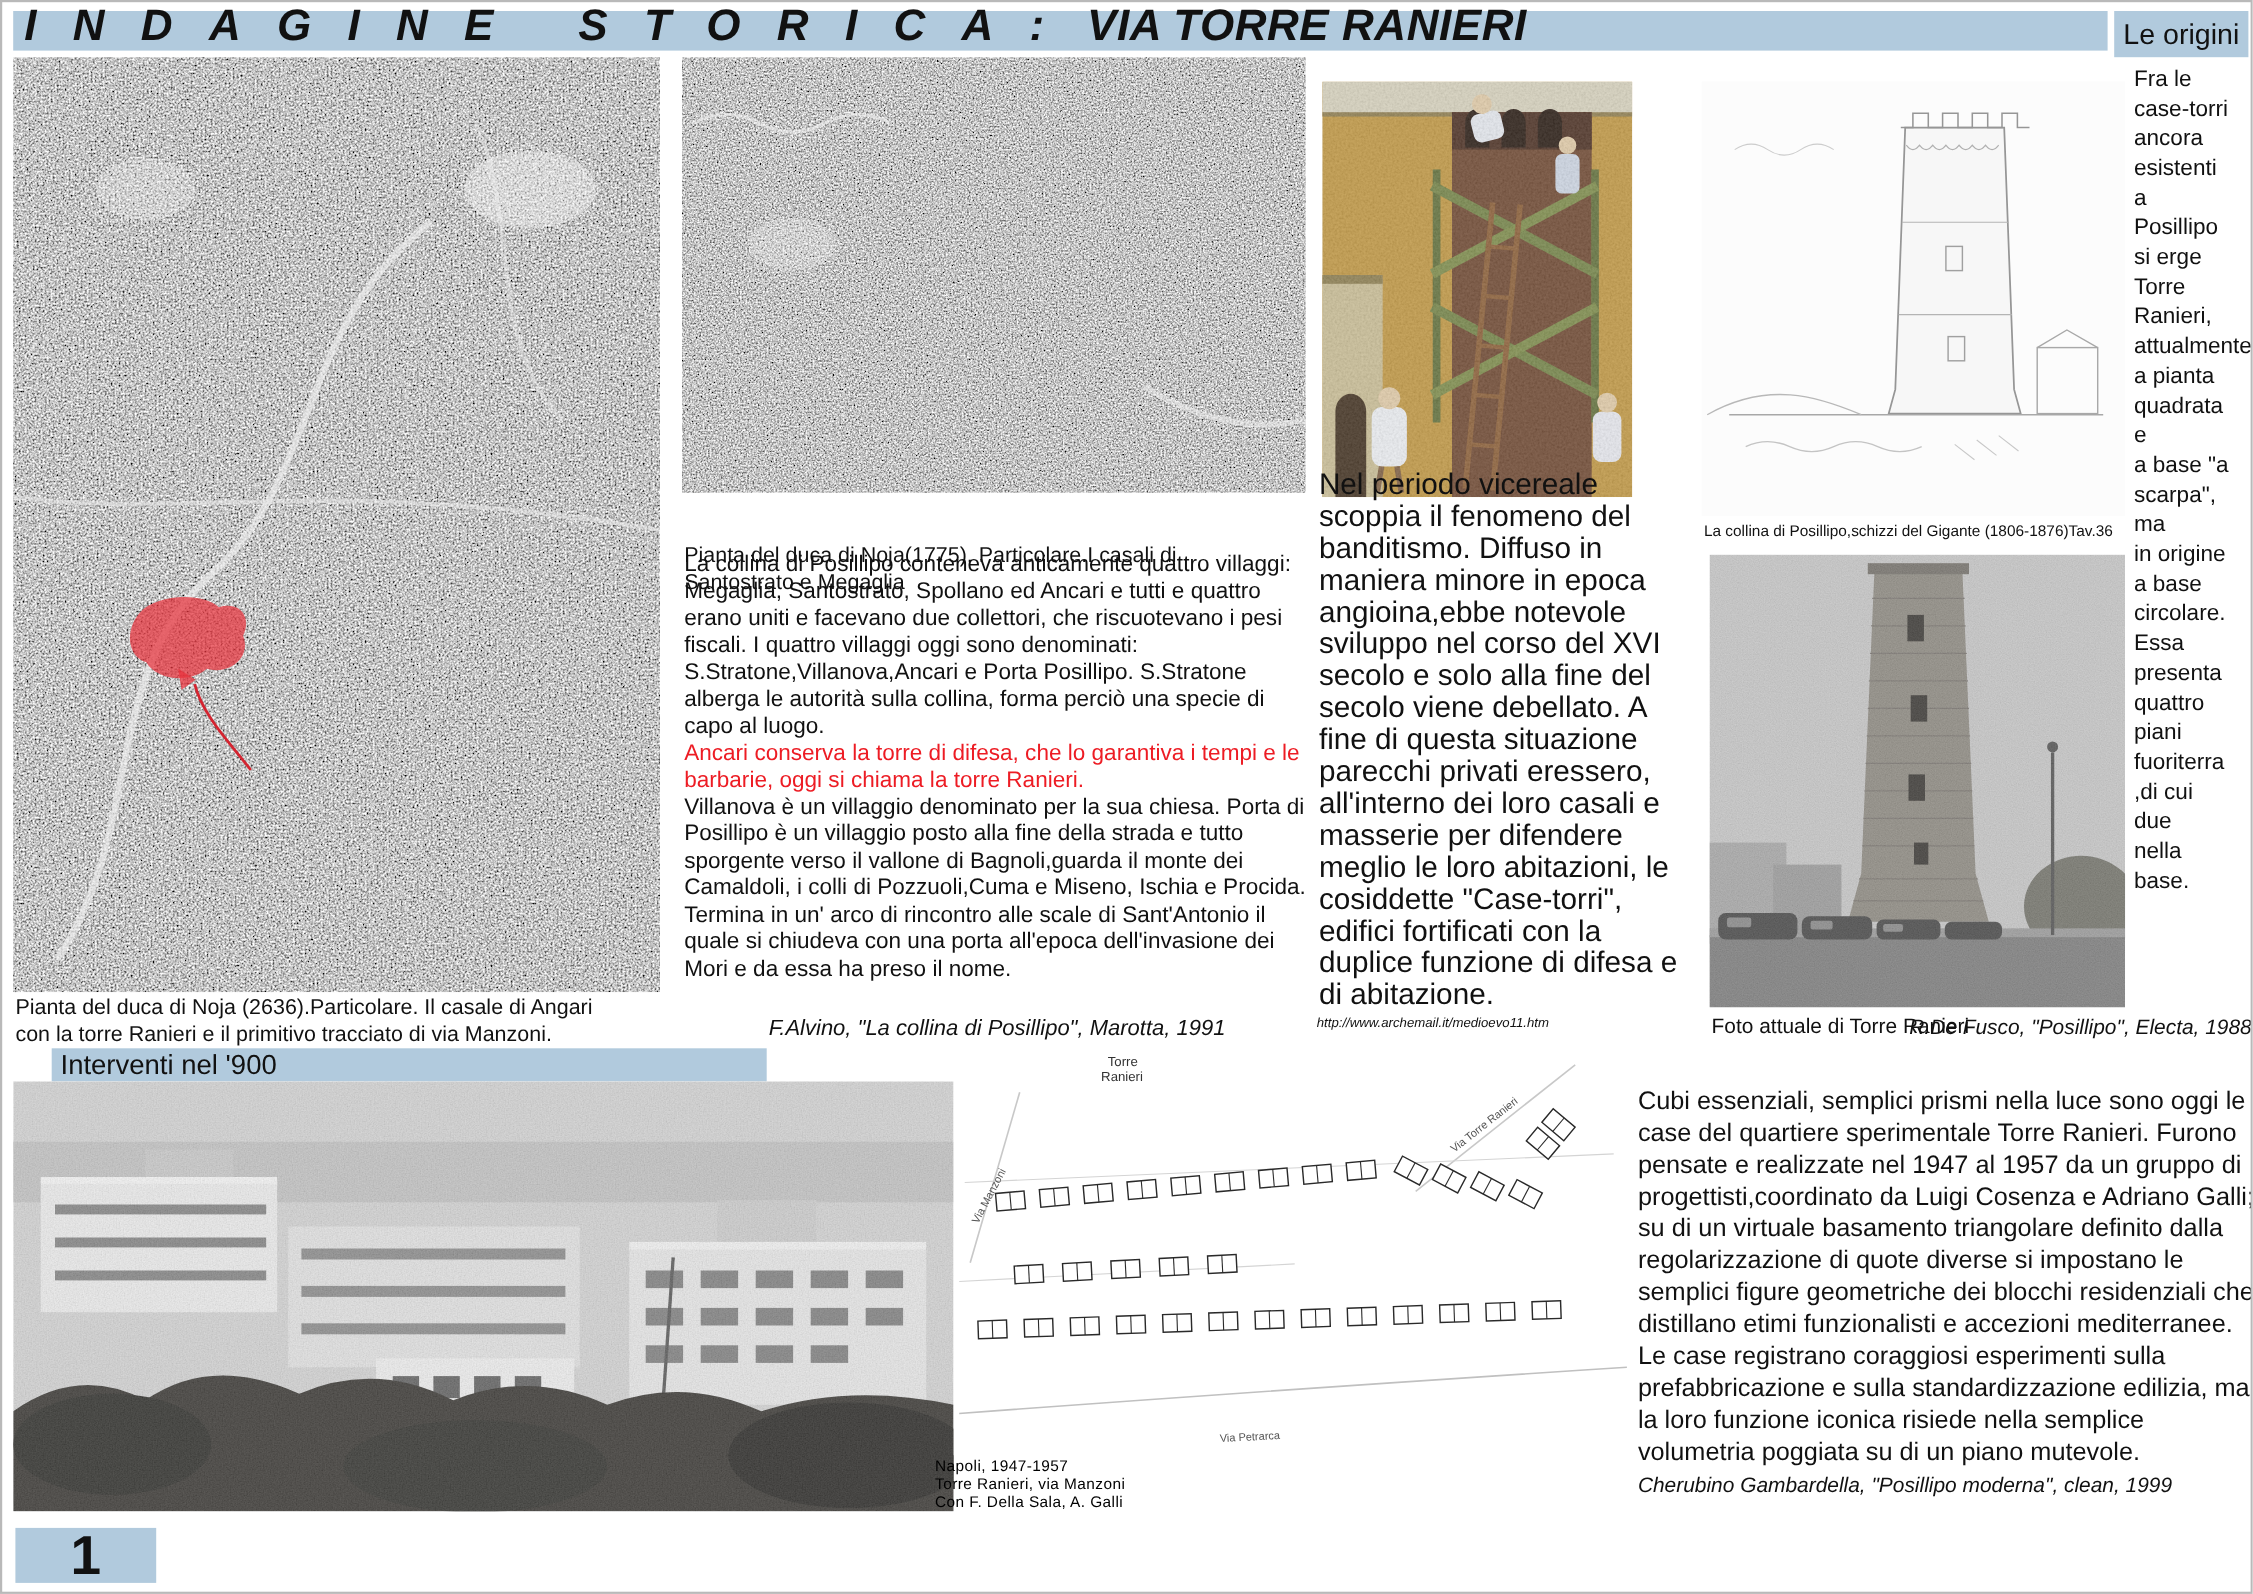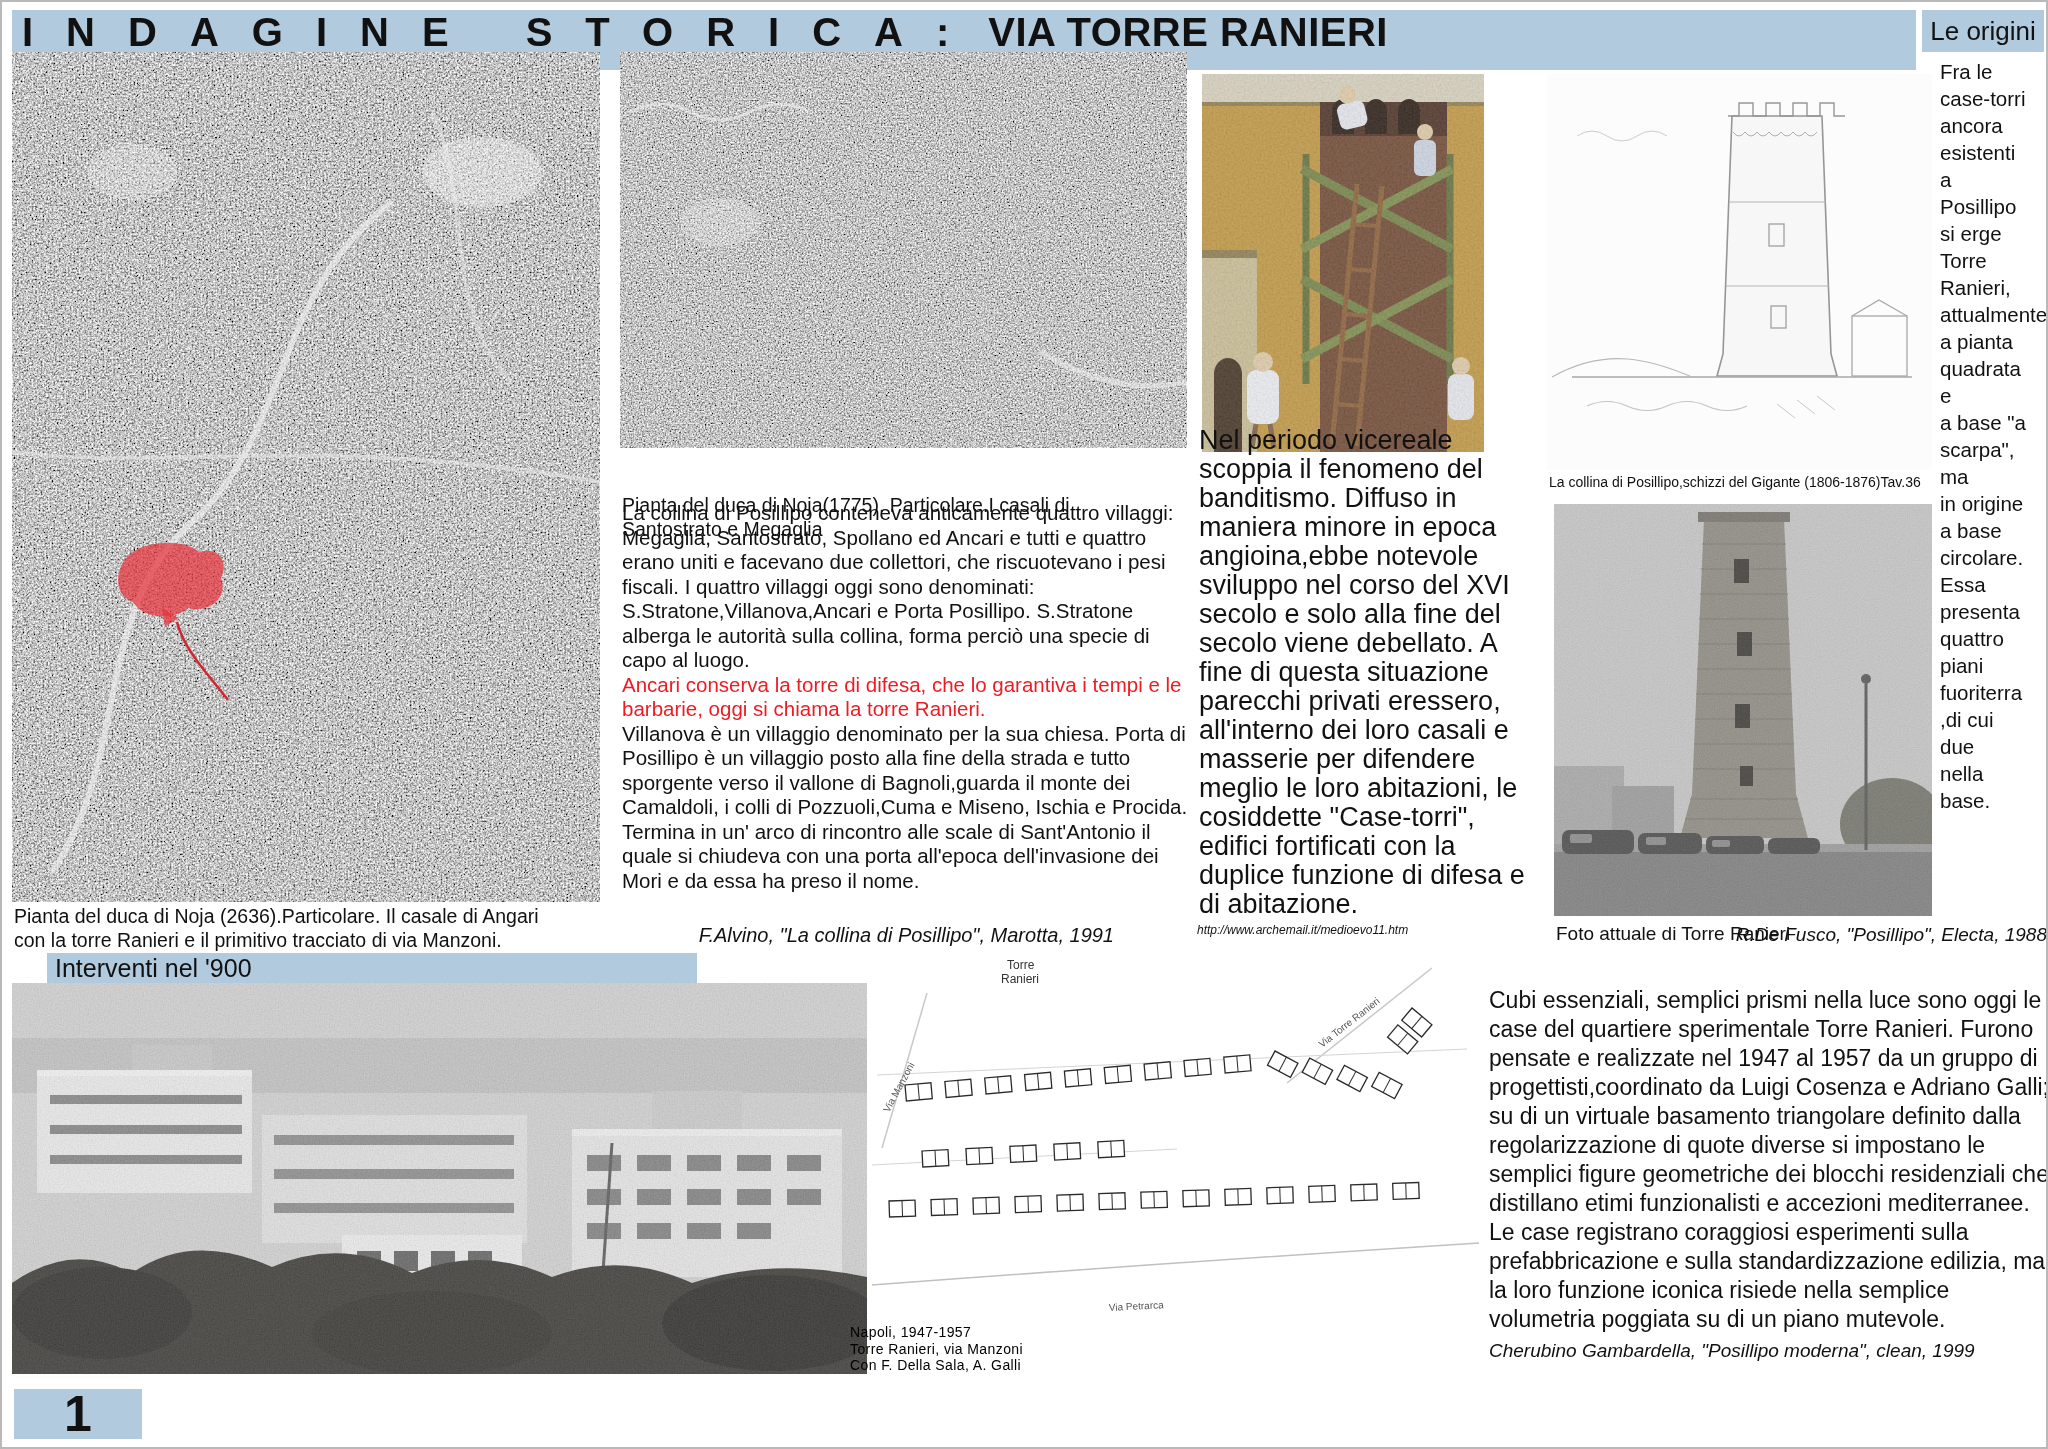--- a/index.html
+++ b/index.html
@@ -1,22 +1,22 @@
 <!DOCTYPE html>
 <html><head>
 <meta charset="utf-8">
 <style>
   html,body{margin:0;padding:0;background:#fff;}
   .page{position:relative;width:2048px;height:1449px;background:#ffffff;
         border:2px solid #b9b9b9;box-sizing:border-box;overflow:hidden;
         font-family:"Liberation Sans","DejaVu Sans",sans-serif;color:#111;}
   .abs{position:absolute;}
   
-  .header-bar{left:10px;top:8px;width:1904px;height:60px;background:#b1cadd;
-              display:flex;align-items:flex-start;padding-left:10px;box-sizing:border-box;white-space:nowrap;}
+  .header-bar{left:10px;top:8px;width:1904px;height:36px;background:#b1cadd;
+              display:flex;align-items:flex-end;padding-left:10px;box-sizing:border-box;white-space:nowrap;font-style:italic;}
   .title-spaced{font-weight:bold;font-size:40px;letter-spacing:33px;}
   .title-rest{font-weight:bold;font-size:40px;letter-spacing:0.5px;margin-left:6px;}
   .origins-box{left:1920px;top:8px;width:122px;height:42px;background:#b1cadd;
                display:flex;align-items:center;justify-content:center;font-size:26px;}
   
   .imgbox{overflow:hidden;}
   .map1{left:10px;top:50px;width:588px;height:850px;}
   .map2{left:618px;top:50px;width:567px;height:396px;}
   .mosaic{left:1200px;top:72px;width:282px;height:378px;}
   .sketch{left:1545px;top:72px;width:385px;height:395px;background:#fcfcfc;}

